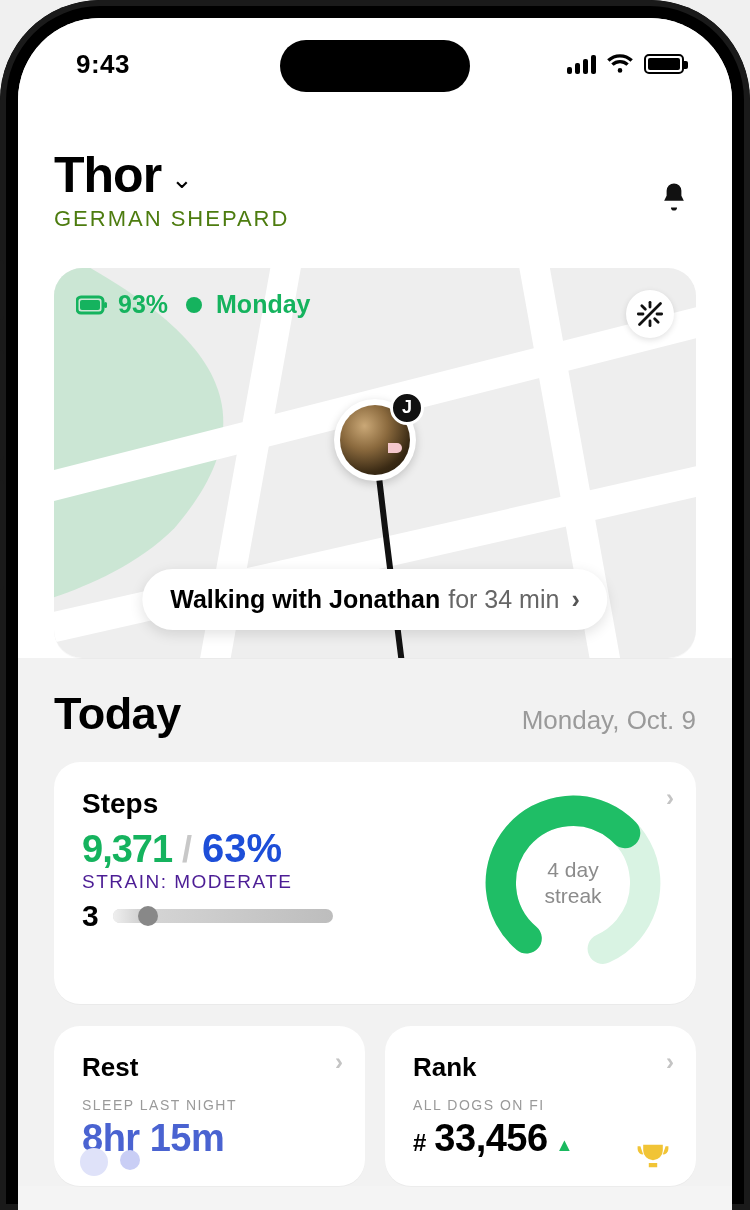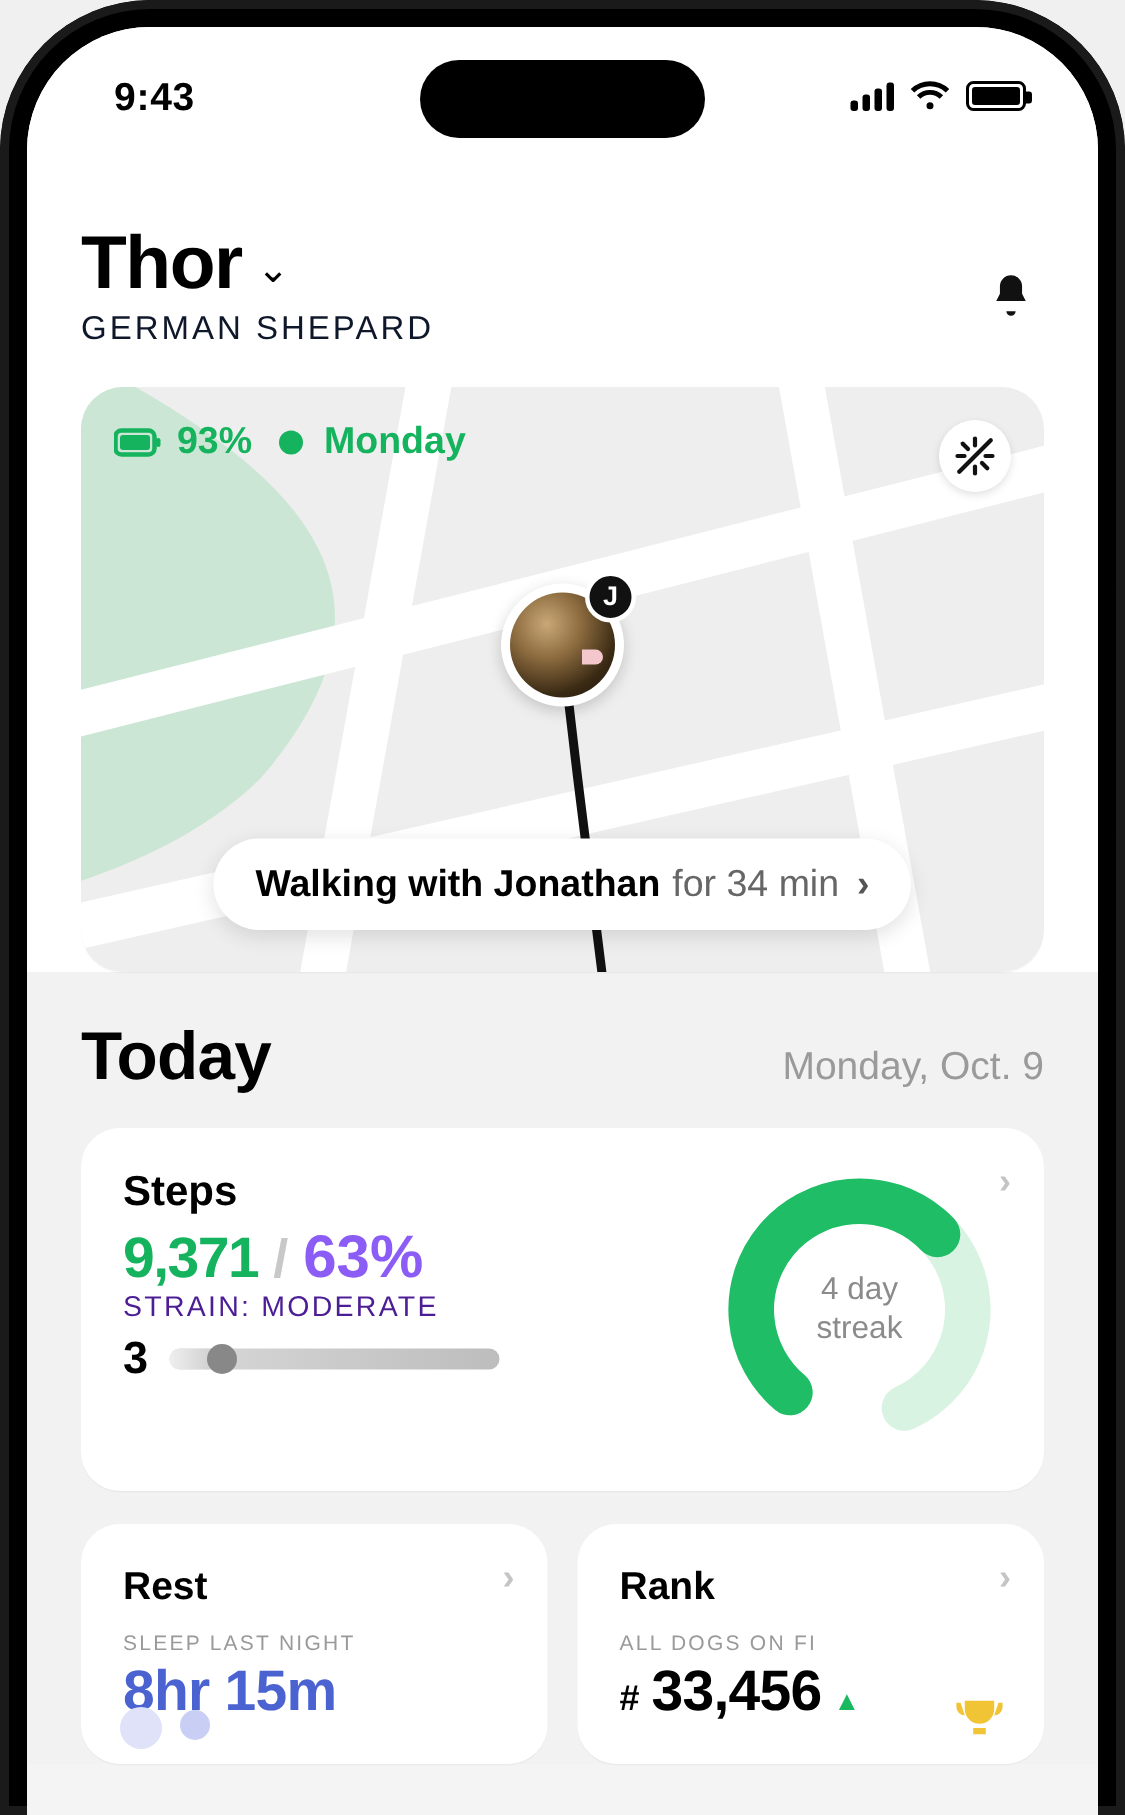--- a/index.html
+++ b/index.html
@@ -82,25 +82,25 @@
 
   
   .content { background: #fff; padding: 0 36px 0 36px; }
 
   
   .header { display: flex; justify-content: space-between; align-items: center; padding-top: 36px; }
   .pet-selector { display: flex; align-items: baseline; gap: 10px; cursor: pointer; }
   .pet-name { font-size: 50px; font-weight: 800; letter-spacing: -1px; }
   .chevron-down { font-size: 26px; position: relative; top: -4px; }
   .bell-btn { width: 44px; height: 44px; display:flex; align-items:center; justify-content:center; cursor:pointer; position:relative; top:8px;}
-  .breed { text-transform: uppercase; letter-spacing: 2px; color: #0f172a; font-size: 22px; margin-top: 2px; font-weight: 500;}
+  .breed { text-transform: uppercase; letter-spacing: 2px; color: #4d7c0f; font-size: 22px; margin-top: 2px; font-weight: 500;}
 
   
   .map-card {
-    margin-top: 26px;
+    margin-top: 36px;
     width: 100%;
     height: 390px;
     border-radius: 28px;
     position: relative;
     overflow: hidden;
     box-shadow: 0 1px 0 rgba(0,0,0,0.03);
     cursor: pointer;
   }
   .map-svg { position:absolute; inset:0; width:100%; height:100%; }
   .map-overlay-top {
@@ -156,21 +156,21 @@
     box-shadow: 0 1px 0 rgba(0,0,0,0.03);
   }
 
   
   .steps-card { margin-top: 22px; display:flex; gap: 20px; cursor:pointer; position:relative;}
   .steps-left { flex:1; }
   .steps-title { font-size: 28px; font-weight: 700; }
   .steps-values { display:flex; align-items:baseline; gap:10px; margin-top: 6px;}
   .steps-count { font-size: 38px; font-weight: 800; color:#15b35e; letter-spacing:-1px;}
   .steps-slash { font-size: 36px; color:#c8c8c8; font-weight:600;}
-  .steps-pct { font-size: 40px; font-weight:800; color:#8b5cf6; }
+  .steps-pct { font-size: 40px; font-weight:800; color:#1d4ed8; }
   .strain-label { text-transform: uppercase; letter-spacing:1.5px; color:#4c1d95; font-size:19px; font-weight:500;}
   .strain-row { display:flex; align-items:center; gap: 14px; margin-top: 6px;}
   .strain-val { font-size: 30px; font-weight:700;}
   .strain-bar {
     width: 220px; height:14px; border-radius: 10px;
     background: linear-gradient(90deg,#d9d9d9,#bdbdbd);
     position:relative;
   }
   .strain-bar .fill {
     position:absolute; left:0; top:0; height:100%; width:18%;

